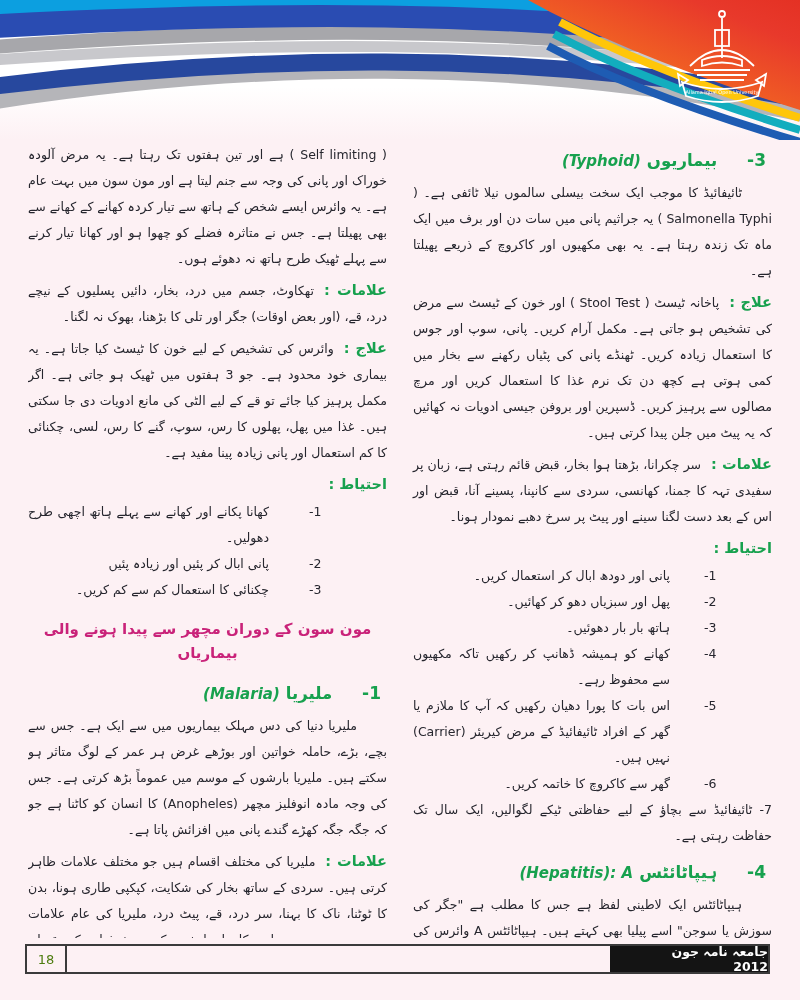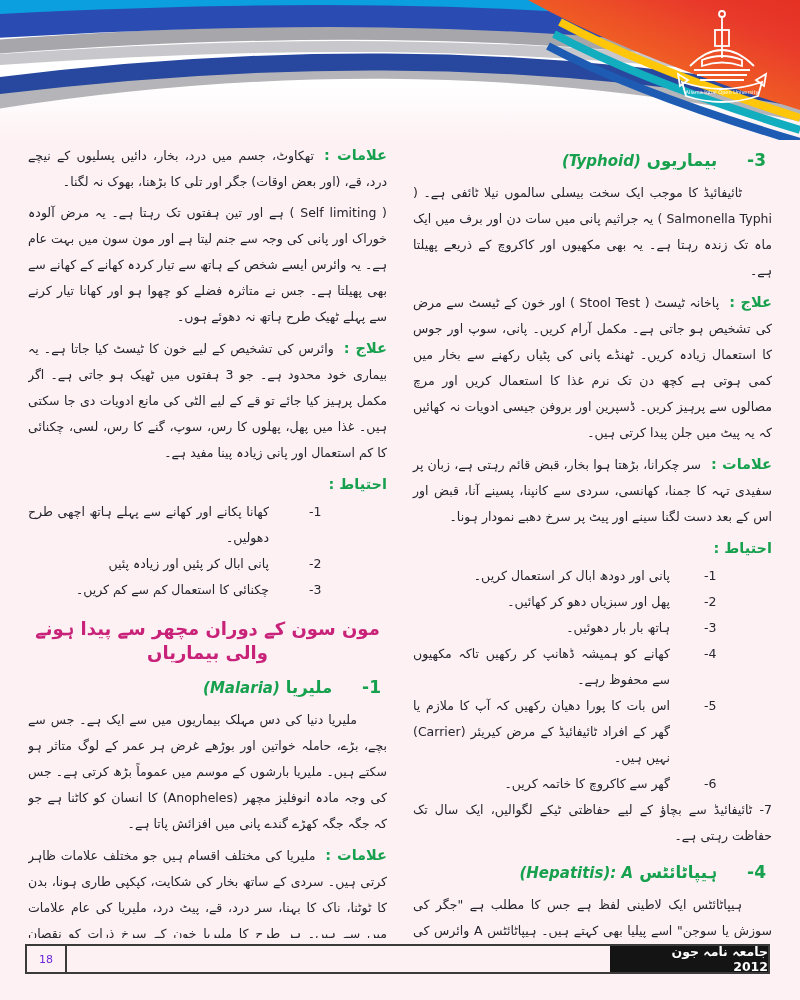--- a/index.html
+++ b/index.html
@@ -10,30 +10,30 @@
            display:flex;flex-direction:row-reverse;gap:26px;overflow:hidden;}
   .col{width:359px;direction:rtl;}
   .para{font-size:12.5px;line-height:26px;text-align:justify;margin:0 0 5px 0;}
   .indent{text-indent:30px;}
   .label{color:#17a14e;font-weight:bold;font-size:14.5px;margin-left:10px;}
   .label-line{margin:2px 0 2px 0;line-height:26px;}
   .sec-heading{display:flex;gap:30px;align-items:baseline;padding:8px 6px 10px 0;}
   .sec-num{direction:ltr;color:#17a14e;font-weight:bold;font-size:17px;}
   .sec-title{color:#17a14e;font-weight:bold;font-size:16.5px;}
   .sec-latin{direction:ltr;unicode-bidi:isolate;font-size:15px;margin:0 6px;font-style:italic;}
-  .monsoon{color:#c92279;font-weight:bold;font-size:18px;text-align:center;
-           line-height:24px;margin:14px 0 4px 0;}
+  .monsoon{color:#c92279;font-weight:bold;font-size:15px;text-align:center;
+           line-height:24px;margin:14px 0 10px 0;}
   .pi{display:flex;gap:34px;padding-right:46px;font-size:12.5px;line-height:26px;margin:0;}
   .pi-wide{padding-right:56px;gap:40px;}
   .pi-num{direction:ltr;flex:0 0 22px;}
   .pi-text{flex:1;text-align:justify;}
   .footer-bar{position:absolute;top:944px;left:25px;width:745px;height:30px;
               border:2px solid #3b3b3b;display:flex;box-sizing:border-box;background:transparent;}
   .page-num-box{width:38px;border-left:2px solid #3b3b3b;display:flex;align-items:center;
-                justify-content:center;font-size:11px;color:#6d28d9;}
+                justify-content:center;font-size:13px;color:#4d7c0f;}
   .footer-bar{flex-direction:row;}
   .page-num-box{border-left:none;border-right:2px solid #3b3b3b;}
   .footer-spacer{flex:1;}
   .footer-issue{width:118px;background:#141414;color:#ffffff;display:flex;align-items:center;
                 justify-content:center;font-size:12.5px;font-weight:bold;direction:rtl;padding-left:40px;}
 </style>
 </head>
 <body>
 
 <div class="page">
@@ -126,23 +126,23 @@
       <div class="sec-heading">
         <span class="sec-num">-4</span>
         <span class="sec-title"><span>ہیپاٹائٹس</span><span class="sec-latin">(Hepatitis): A</span></span>
       </div>
 
       <p class="para indent">ہیپاٹائٹس ایک لاطینی لفظ ہے جس کا مطلب ہے "جگر کی سوزش یا سوجن" اسے پیلیا بھی کہتے ہیں۔ ہیپاٹائٹس A وائرس کی وجہ سے ہوتا ہے۔ یہ خود محدود</p>
     </div>
 
     <div class="col">
 
+      <p class="para">( Self limiting ) ہے اور تین ہفتوں تک رہتا ہے۔ یہ مرض آلودہ خوراک اور پانی کی وجہ سے جنم لیتا ہے اور مون سون میں بہت عام ہے۔ یہ وائرس ایسے شخص کے ہاتھ سے تیار کردہ کھانے کے کھانے سے بھی پھیلتا ہے۔ جس نے متاثرہ فضلے کو چھوا ہو اور کھانا تیار کرنے سے پہلے ٹھیک طرح ہاتھ نہ دھوئے ہوں۔</p>
+
       <p class="para"><span class="label">علامات :</span><span>تھکاوٹ، جسم میں درد، بخار، دائیں پسلیوں کے نیچے درد، قے، (اور بعض اوقات) جگر اور تلی کا بڑھنا، بھوک نہ لگنا۔</span></p>
-
-      <p class="para">( Self limiting ) ہے اور تین ہفتوں تک رہتا ہے۔ یہ مرض آلودہ خوراک اور پانی کی وجہ سے جنم لیتا ہے اور مون سون میں بہت عام ہے۔ یہ وائرس ایسے شخص کے ہاتھ سے تیار کردہ کھانے کے کھانے سے بھی پھیلتا ہے۔ جس نے متاثرہ فضلے کو چھوا ہو اور کھانا تیار کرنے سے پہلے ٹھیک طرح ہاتھ نہ دھوئے ہوں۔</p>
 
       <p class="para"><span class="label">علاج :</span><span>وائرس کی تشخیص کے لیے خون کا ٹیسٹ کیا جاتا ہے۔ یہ بیماری خود محدود ہے۔ جو 3 ہفتوں میں ٹھیک ہو جاتی ہے۔ اگر مکمل پرہیز کیا جائے تو قے کے لیے الٹی کی مانع ادویات دی جا سکتی ہیں۔ غذا میں پھل، پھلوں کا رس، سوپ، گنے کا رس، لسی، چکنائی کا کم استعمال اور پانی زیادہ پینا مفید ہے۔</span></p>
 
       <p class="label-line"><span class="label">احتیاط :</span></p>
 
       <p class="pi pi-wide">
           <span class="pi-num">-1</span>
           <span class="pi-text">کھانا پکانے اور کھانے سے پہلے ہاتھ اچھی طرح دھولیں۔</span>
         </p>
       <p class="pi pi-wide">

